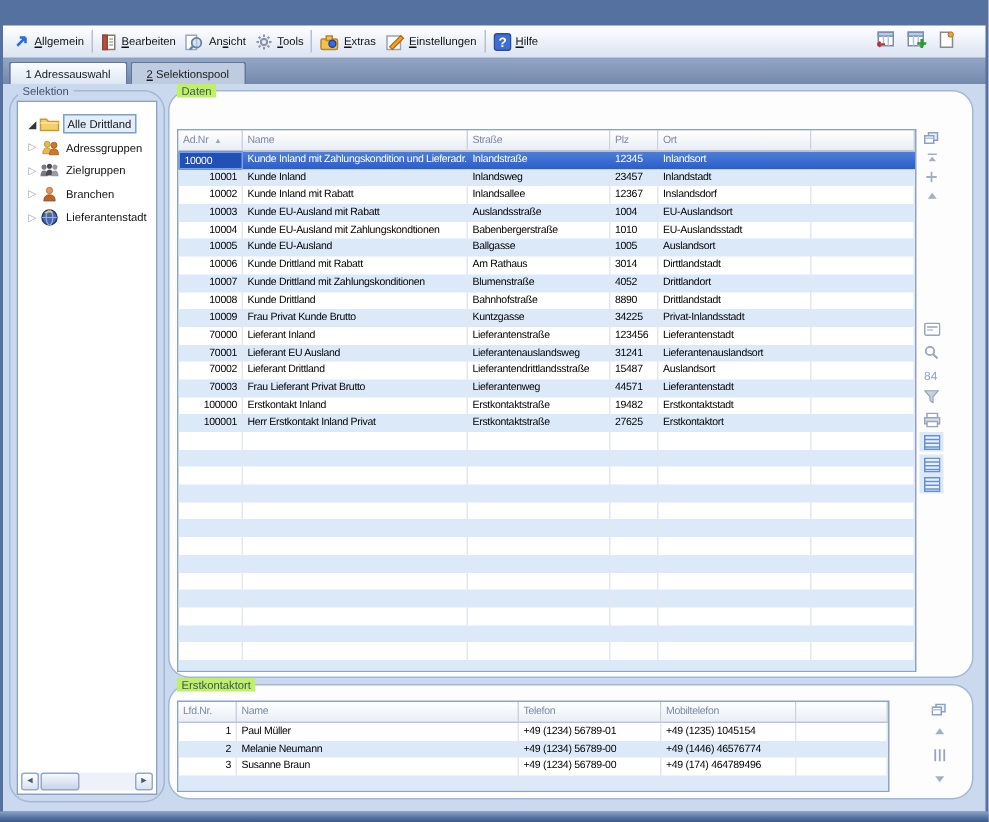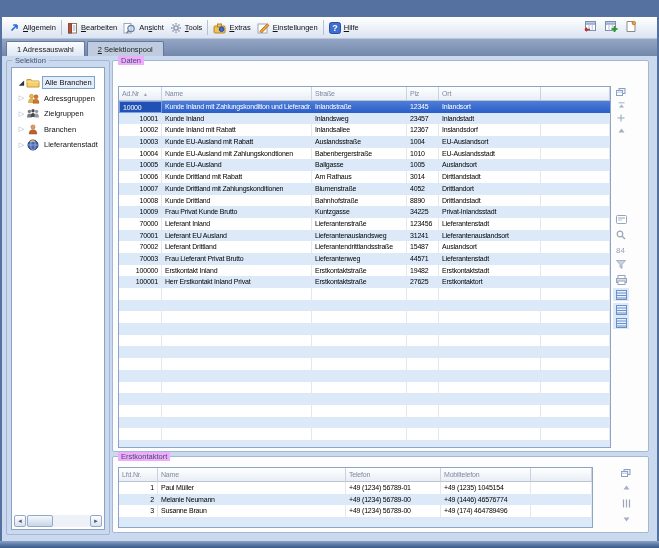--- a/index.html
+++ b/index.html
@@ -22,24 +22,24 @@
 .menu-item .mi-icon { display:flex; align-items:center; }
 .menu-sep { width:1px; height:15px; background:#b4c0d4; margin:0 2px; }
 .menu-right { margin-left:auto; display:flex; gap:7px; margin-right:16px; align-items:center; }
 .tabstrip { position:absolute; left:2px; right:2px; top:39px; height:17px;
   background:linear-gradient(#93a6c6,#7488ac); display:flex; align-items:flex-end; padding-left:4px; }
 .tab { height:15px; padding:0 10px; font-size:7.5px; white-space:pre; display:flex; align-items:center;
   border:1px solid #64789e; border-bottom:none; border-radius:2px 2px 0 0; color:#1a1a1a; }
 .tab.active { background:linear-gradient(#fbfdff,#dde7f4); }
 .tab.inactive { background:#bfcce0; margin-left:2px; }
 .content { position:absolute; left:2px; right:2px; top:56px; bottom:7px; background:#cbd9ee; }
-.gb { position:absolute; border:1px solid #a3b8d6; border-radius:2px; }
+.gb { position:absolute; border:1px solid #a3b8d6; border-radius:14px; }
 .gb-label { position:absolute; top:-5px; left:5px; background:#cbd9ee; padding:0 3px; font-size:7.5px; color:#41506e; }
 .gb-white { background:#fff; }
-.gb-white > .gb-label { background:#f0abfc; }
+.gb-white > .gb-label { background:#bef264; }
 .selektion { left:4px; top:4px; width:104px; bottom:6px; }
 .tree-box { position:absolute; left:4px; right:4px; top:6px; bottom:4px; background:#fff; border:1px solid #8aa3c4; overflow:hidden; }
 .tree { padding-top:7px; }
 .tree-row { display:flex; align-items:center; height:15.5px; padding-left:5px; font-size:7.5px; color:#111; white-space:nowrap; }
 .tw-arrow { width:9px; display:flex; align-items:center; justify-content:center; font-size:7px; color:#98a4b8; }
 .tw-arrow.exp { color:#333; }
 .tw-icon { width:14px; display:flex; align-items:center; justify-content:center; margin-right:2px; }
 .tw-label { padding:0 2px; line-height:11px; }
 .tw-label.sel { border:1px solid #7da0cc; background:#e4eefb; }
 .hscroll { position:absolute; left:2px; right:2px; bottom:2px; height:12px; display:flex; align-items:center; }
@@ -190,21 +190,21 @@
       <div class="tree-box">
         <div class="tree" id="tree">
             <div class="tree-row">
               <span class="tw-arrow exp">◢</span>
               <span class="tw-icon">
                 <svg width="14" height="11">
                   <path d="M1 2.5 H5 L6.2 4 H13 V10 H1 Z" fill="#f7cf6a" stroke="#c79a30"></path>
                   <path d="M1 5 H13" stroke="#fce4a0"></path>
                 </svg>
               </span>
-              <span class="tw-label sel">Alle Branchen</span>
+              <span class="tw-label sel">Alle Drittland</span>
             </div>
             <div class="tree-row">
               <span class="tw-arrow">▷</span>
               <span class="tw-icon">
                 <svg width="13" height="11">
                   <circle cx="4.5" cy="3.2" r="2" fill="#e8b84a" stroke="#b8862a" stroke-width="0.5"></circle>
                   <path d="M1.5 9.5 Q1.5 5.6 4.5 5.6 Q7.5 5.6 7.5 9.5 Z" fill="#e8b84a" stroke="#b8862a" stroke-width="0.5"></path>
                   <circle cx="9" cy="3.8" r="2" fill="#d07828" stroke="#9a5518" stroke-width="0.5"></circle>
                   <path d="M6 10.2 Q6 6.2 9 6.2 Q12 6.2 12 10.2 Z" fill="#d07828" stroke="#9a5518" stroke-width="0.5"></path>
                 </svg>

